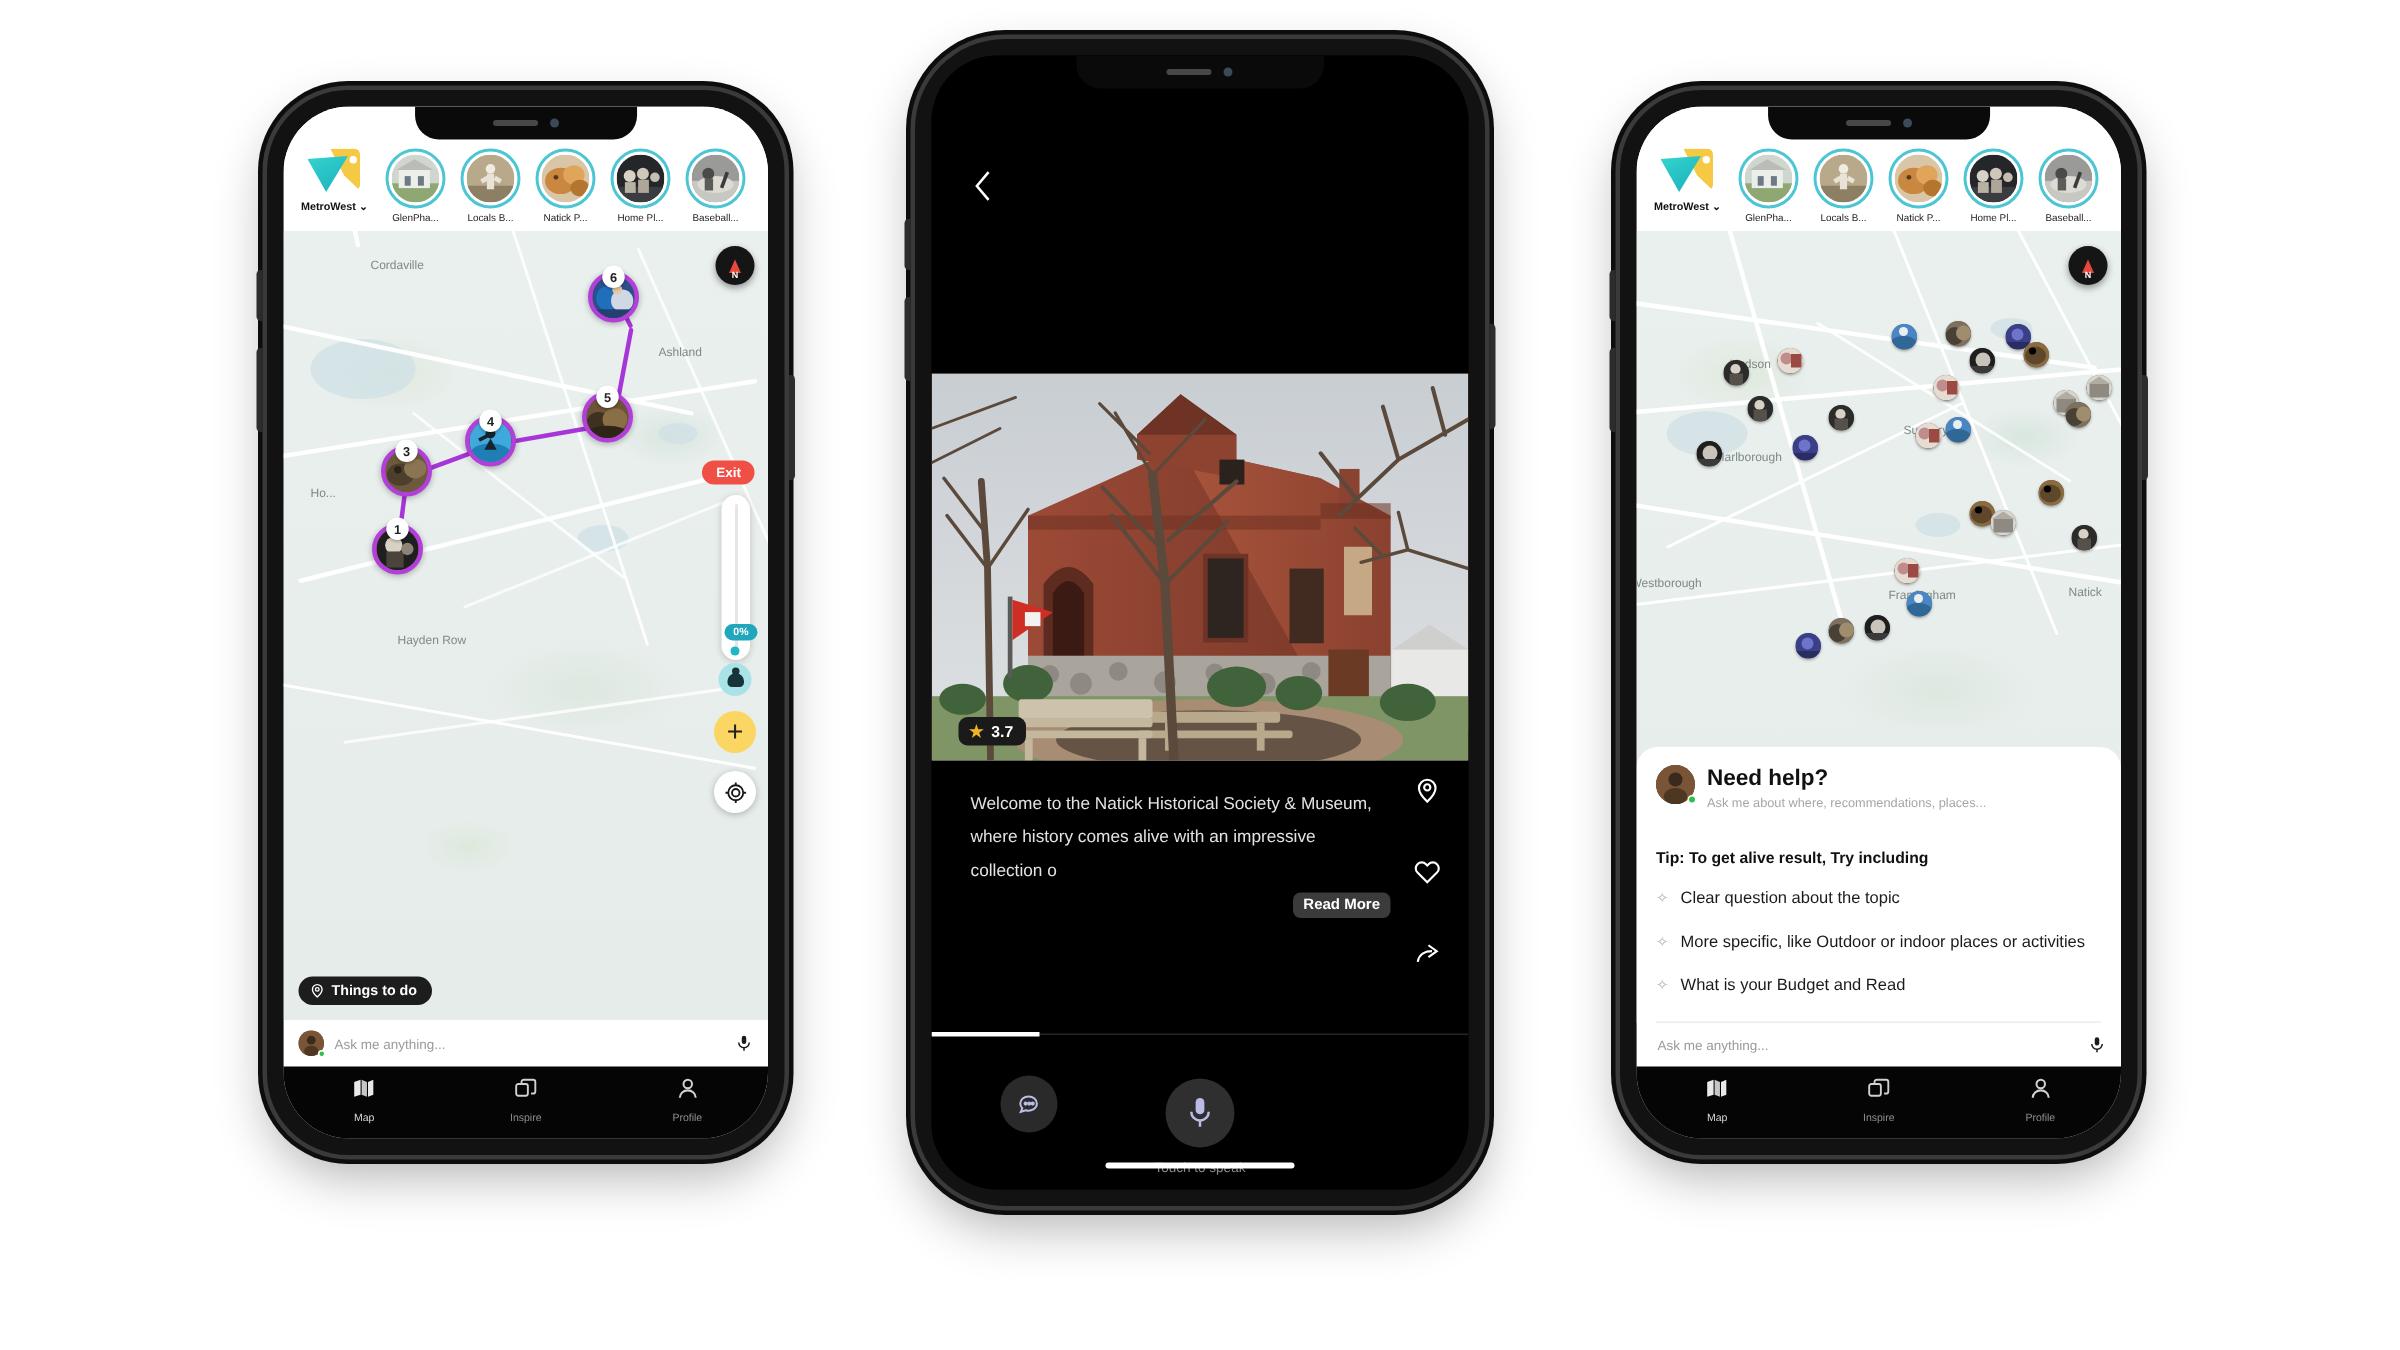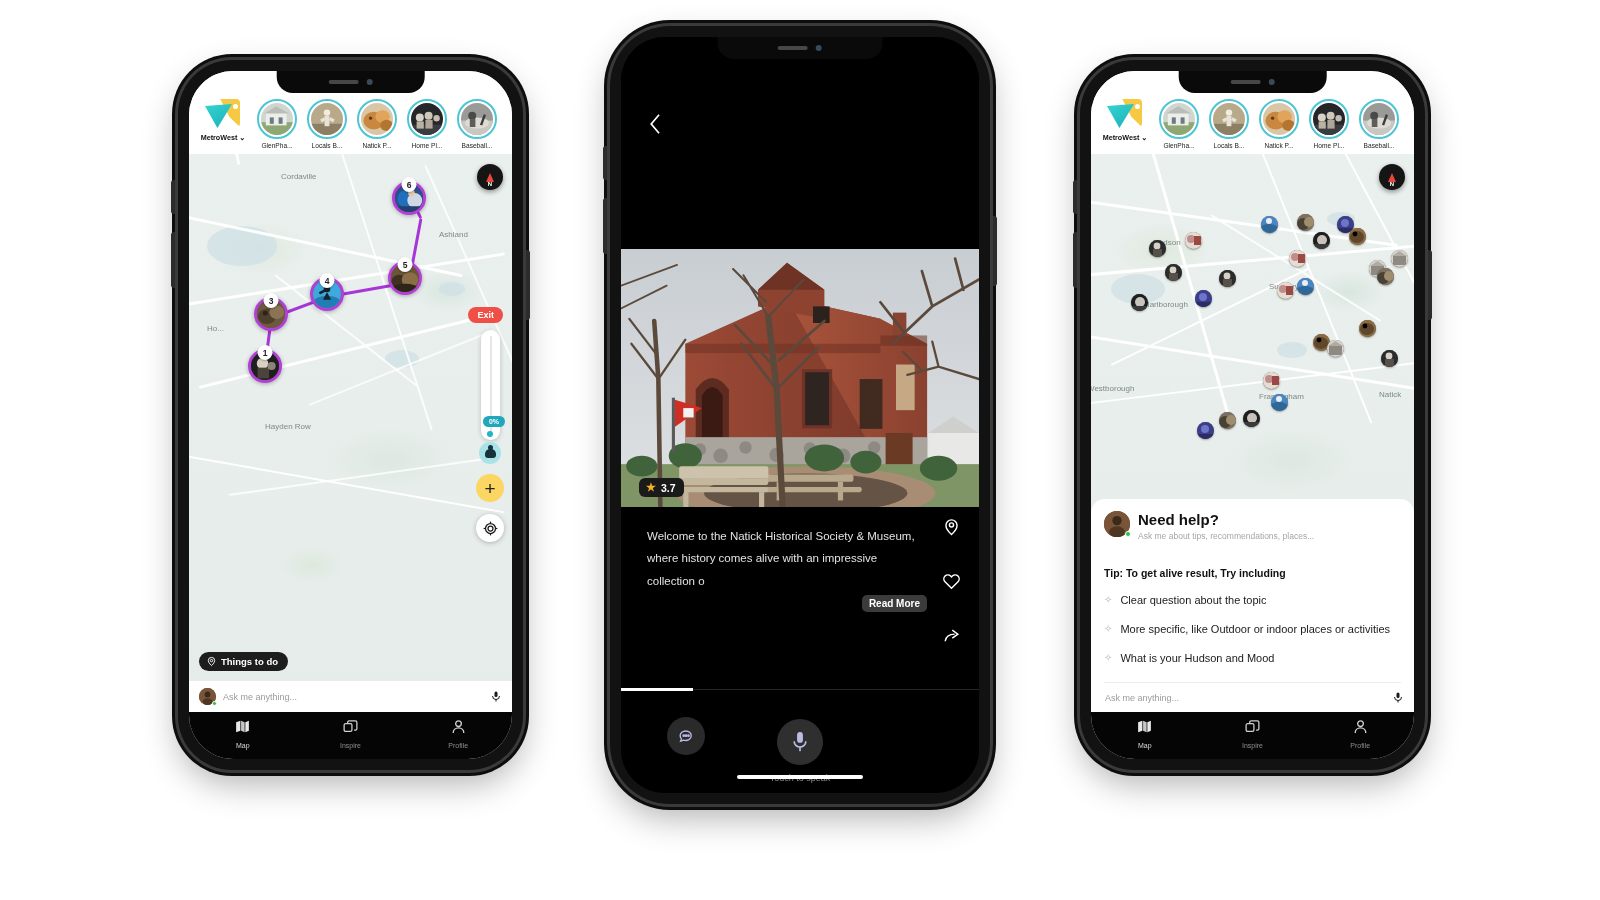--- a/index.html
+++ b/index.html
@@ -272,21 +272,21 @@
               <div class="road" style="left: -20px; top: 58px; width: 300px; height: 3px; transform: rotate(12deg);"></div>
               <div class="road" style="left: -10px; top: 150px; width: 330px; height: 3px; transform: rotate(-9deg);"></div>
               <div class="road" style="left: 10px; top: 232px; width: 300px; height: 2.6px; transform: rotate(-14deg);"></div>
               <div class="road" style="left: -10px; top: 300px; width: 330px; height: 2.4px; transform: rotate(10deg);"></div>
               <div class="road" style="left: 46px; top: -10px; width: 20px; height: 2.6px; transform: rotate(78deg); opacity: 0.9;"></div>
               <div class="road" style="left: 150px; top: -10px; width: 300px; height: 2.4px; transform: rotate(72deg); opacity: 0.85;"></div>
               <div class="road" style="left: 236px; top: 10px; width: 230px; height: 2.2px; transform: rotate(66deg); opacity: 0.8;"></div>
               <div class="road" style="left: 86px; top: 120px; width: 180px; height: 2px; transform: rotate(38deg); opacity: 0.8;"></div>
               <div class="road" style="left: 120px; top: 250px; width: 200px; height: 2px; transform: rotate(-22deg); opacity: 0.75;"></div>
               <div class="road" style="left: 40px; top: 340px; width: 260px; height: 2.2px; transform: rotate(-8deg); opacity: 0.8;"></div>
-              <div class="mlabel" style="left: 92px; top: 18px;">Cordaville</div>
+              <div class="mlabel" style="left: 58px; top: 18px;">Cordaville</div>
               <div class="mlabel" style="left: 250px; top: 76px;">Ashland</div>
               <div class="mlabel" style="left: 18px; top: 170px;">Ho...</div>
               <div class="mlabel" style="left: 76px; top: 268px;">Hayden Row</div>
             </div>
 
           <div class="compass">
             <div class="cneedle"></div>
             <div class="cN">N</div>
           </div>
 
@@ -840,36 +840,36 @@
               <div class="shav">
                 <svg width="26" height="26" viewBox="0 0 20 20">
                     <circle cx="10" cy="10" r="10" fill="#7a5437"></circle>
                   <circle cx="10" cy="7.4" r="3.6" fill="#3b2a1c"></circle>
                     <ellipse cx="10" cy="16" rx="6" ry="4.2" fill="#4d3723"></ellipse>
                   </svg>
                 <div class="dotg"></div>
               </div>
               <div>
                 <div class="shtitle">Need help?</div>
-                <div class="shsub">Ask me about tips, recommendations, places...</div>
+                <div class="shsub">Ask me about where, recommendations, places...</div>
               </div>
             </div>
             <div class="tiptitle">Tip: To get alive result, Try including</div>
             <div id="tiplist">
                 <div class="tiprow">
                   <span class="sparkle">✧</span>
                   <span class="tiptxt">Clear question about the topic</span>
                 </div>
                 <div class="tiprow">
                   <span class="sparkle">✧</span>
                   <span class="tiptxt">More specific, like Outdoor or indoor places or activities</span>
                 </div>
                 <div class="tiprow">
                   <span class="sparkle">✧</span>
-                  <span class="tiptxt">What is your Hudson and Mood</span>
+                  <span class="tiptxt">What is your Budget and Read</span>
                 </div>
               </div>
             <div class="sheetdiv"></div>
           </div>
         </div>
 
         <div class="askbar p3">
           <div class="askinput">Ask me anything...</div>
           <svg width="12" height="15" viewBox="0 0 24 24" fill="#1b1b1b">
             <rect x="9" y="2" width="6" height="11" rx="3"></rect>

